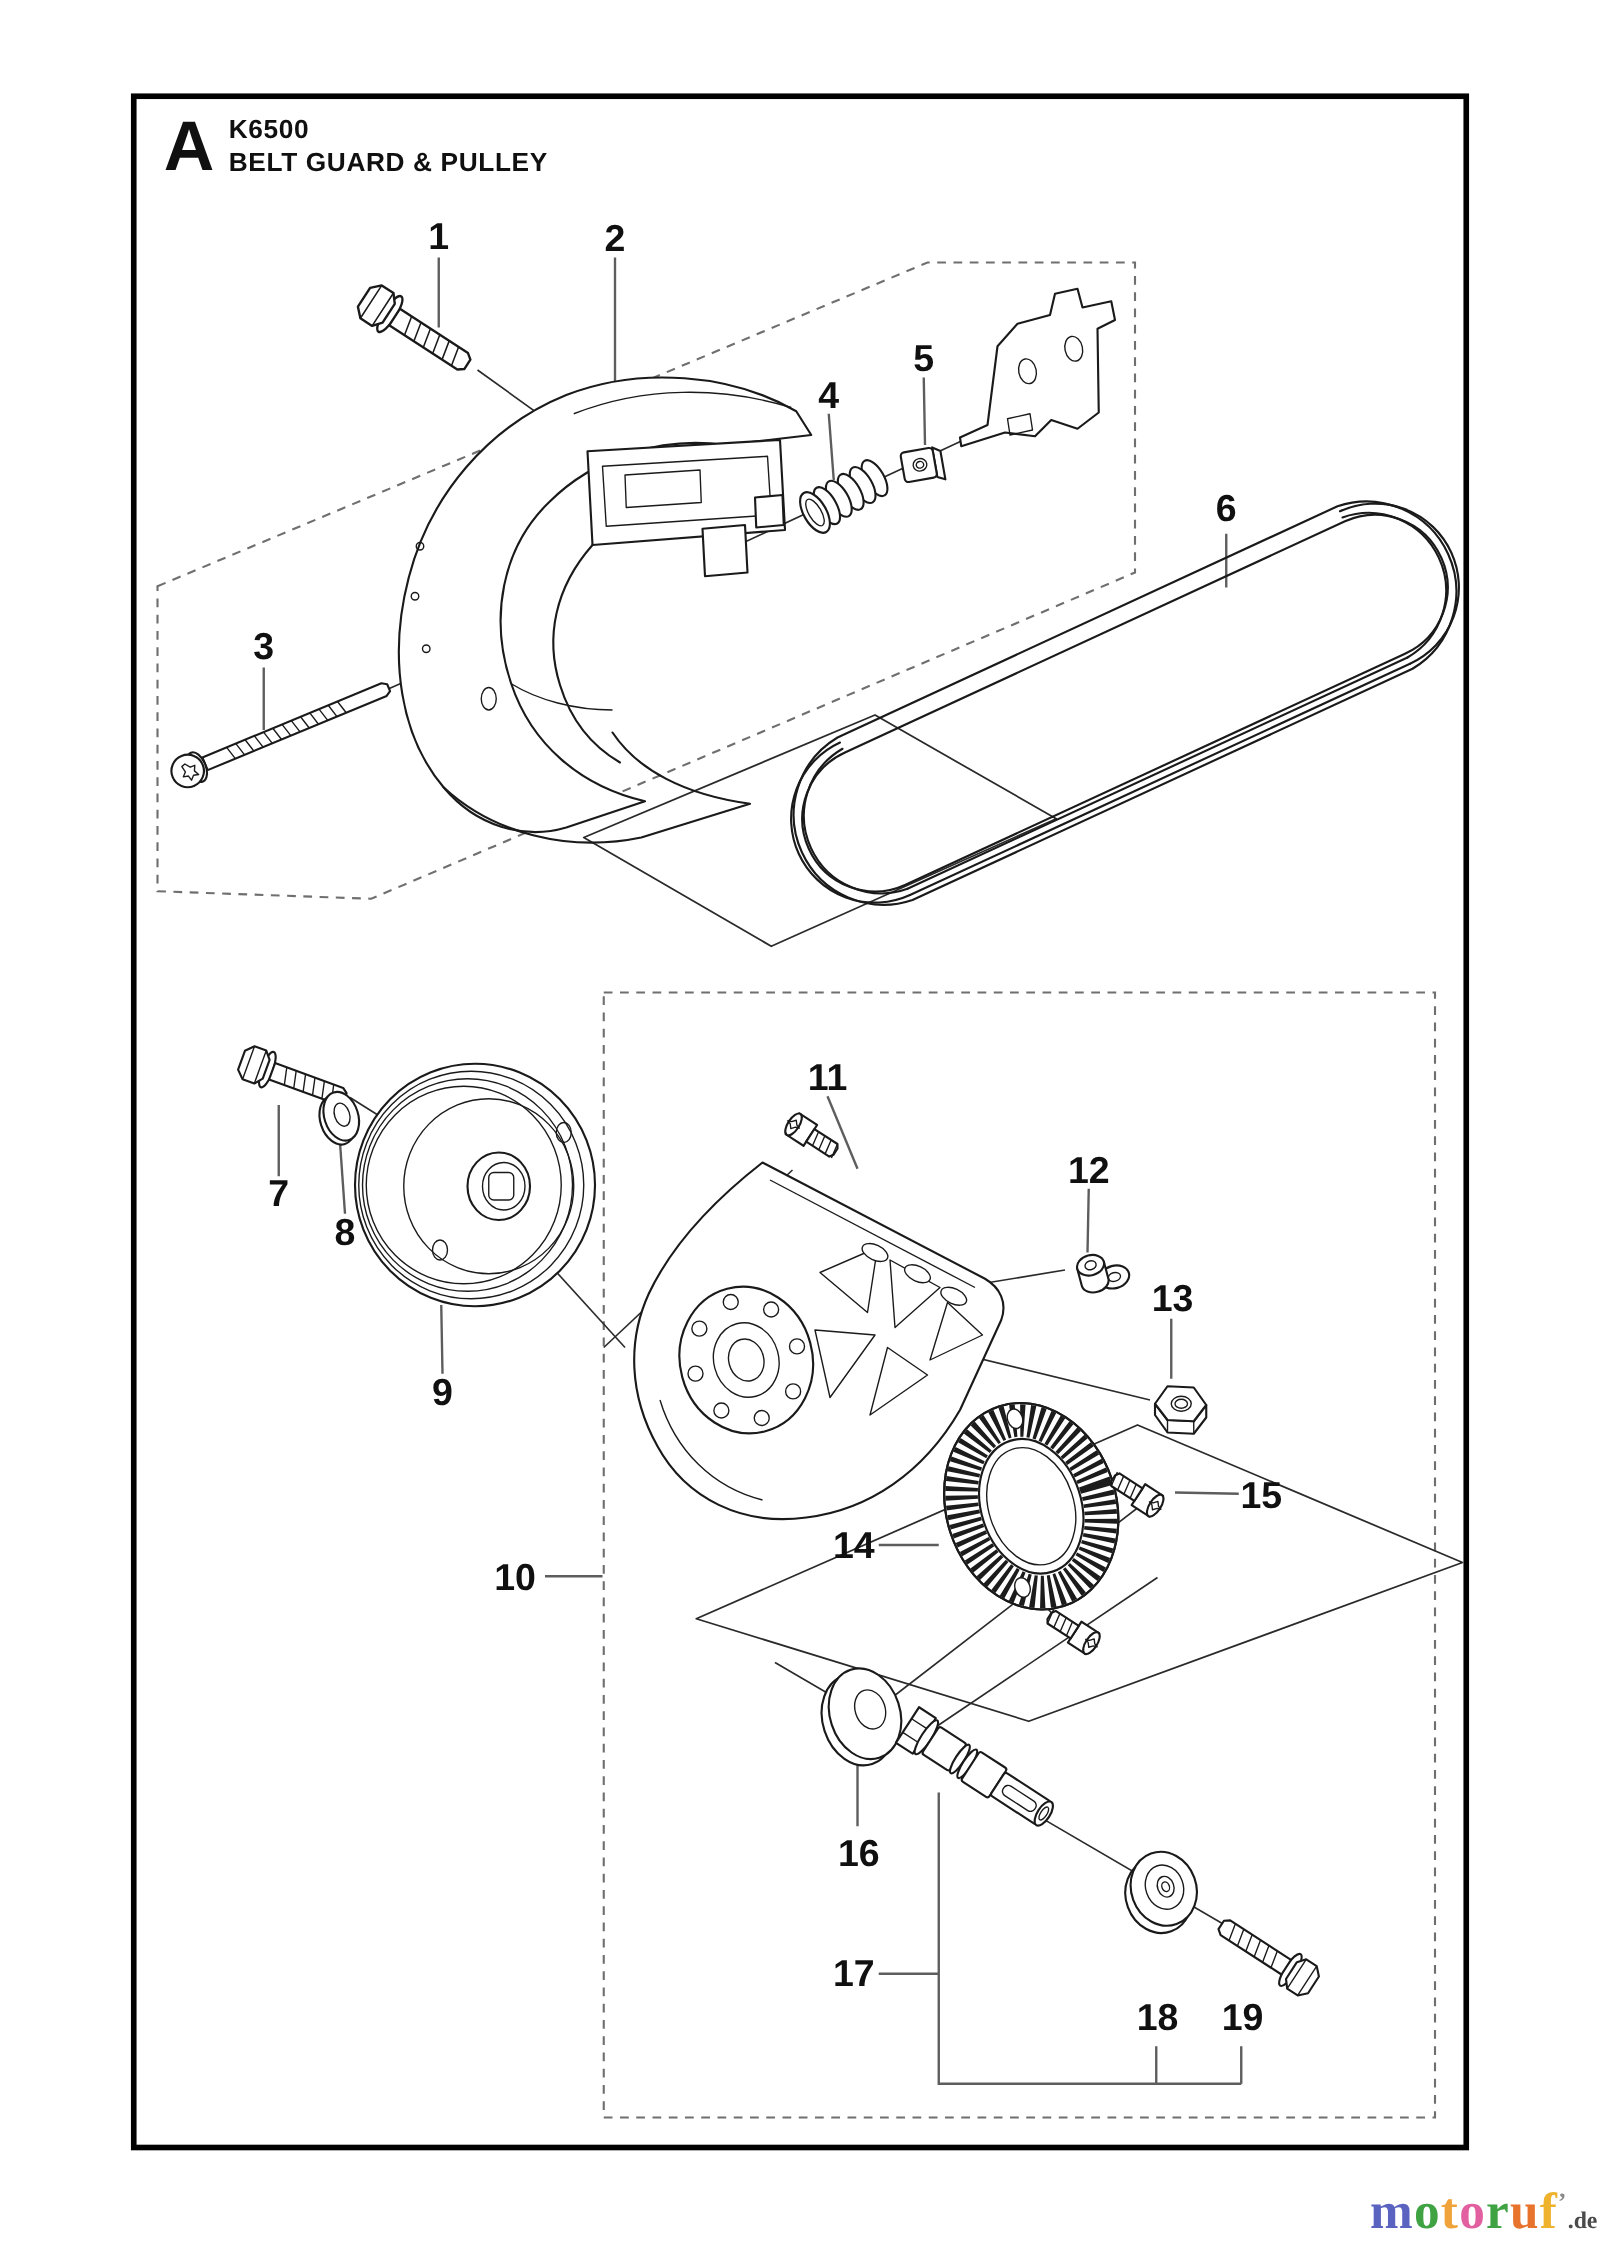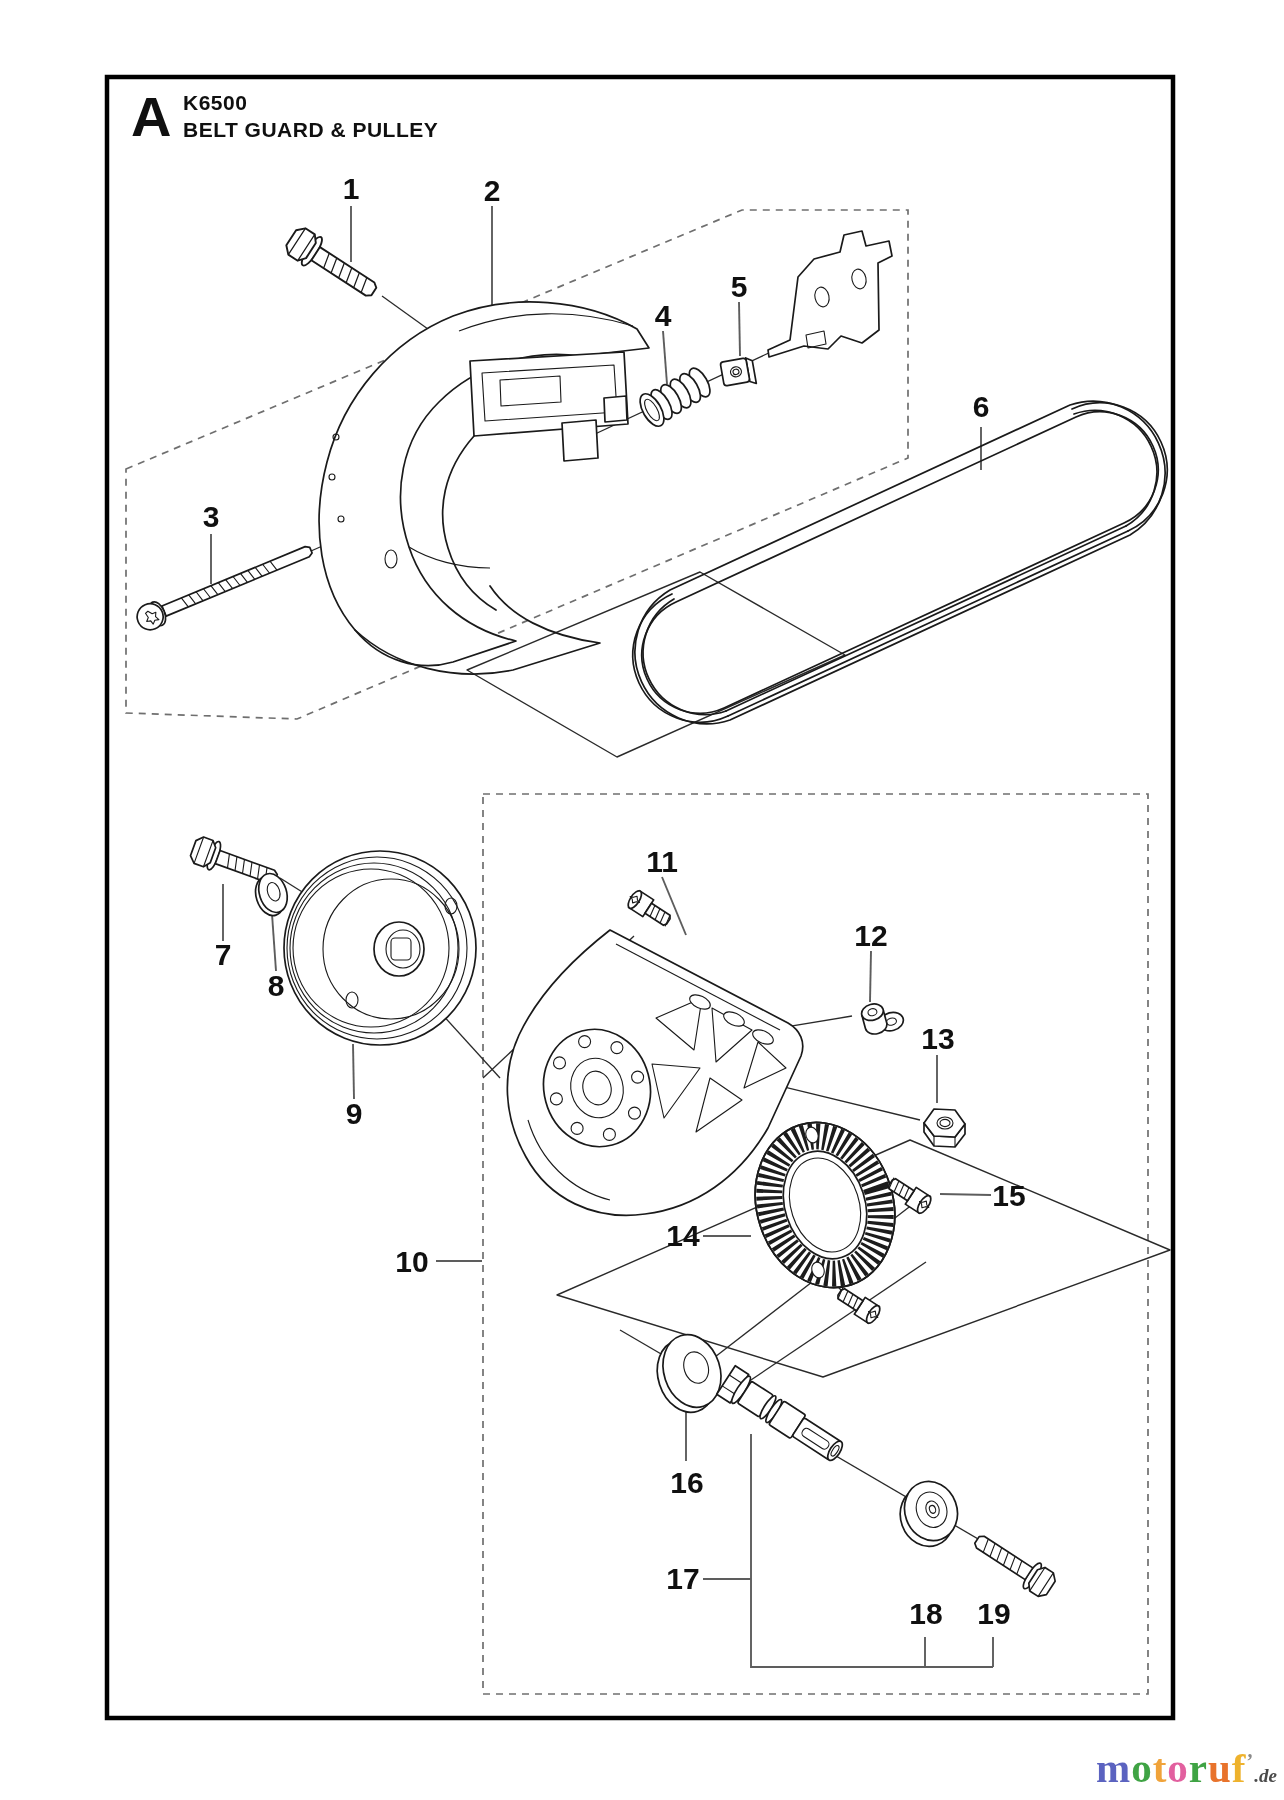--- a/index.html
+++ b/index.html
@@ -13,21 +13,21 @@
   .leader{fill:none;stroke:#5d5d5d;stroke-width:1.9;}
   .axis{fill:none;stroke:#2a2a2a;stroke-width:1.3;}
   .dashbox{fill:none;stroke:#6f6f6f;stroke-width:1.7;stroke-dasharray:7 6;}
   .plane{fill:none;stroke:#2a2a2a;stroke-width:1.4;stroke-linejoin:round;}
   .serr{fill:none;stroke:#1c1c1c;stroke-width:26;stroke-dasharray:3.4 3.4;}
   .lbl{font:bold 30px "Liberation Sans",sans-serif;fill:#101010;text-anchor:middle;}
   .titleA{font:bold 56px "Liberation Sans",sans-serif;fill:#101010;}
   .titleS{font:bold 21px "Liberation Sans",sans-serif;fill:#101010;letter-spacing:.5px;}
   #logo{position:absolute;left:1096px;top:1744px;width:180px;
         font:bold 41px "Liberation Serif",serif;letter-spacing:1px;white-space:nowrap;}
-  #logo .suffix{font-size:19px;font-weight:bold;letter-spacing:0;font-style:italic;}
+  #logo .suffix{font-size:19px;font-weight:bold;letter-spacing:0;}
   #logo .tick{font-size:20px;color:#8a8a8a;vertical-align:14px;}
 </style>
 </head>
 <body>
 
 <div id="page">
 <svg width="1284" height="1800" viewBox="0 0 1284 1800">
 
   <rect x="107" y="77" width="1066" height="1641" fill="none" stroke="#000" stroke-width="4.5"></rect>
 

